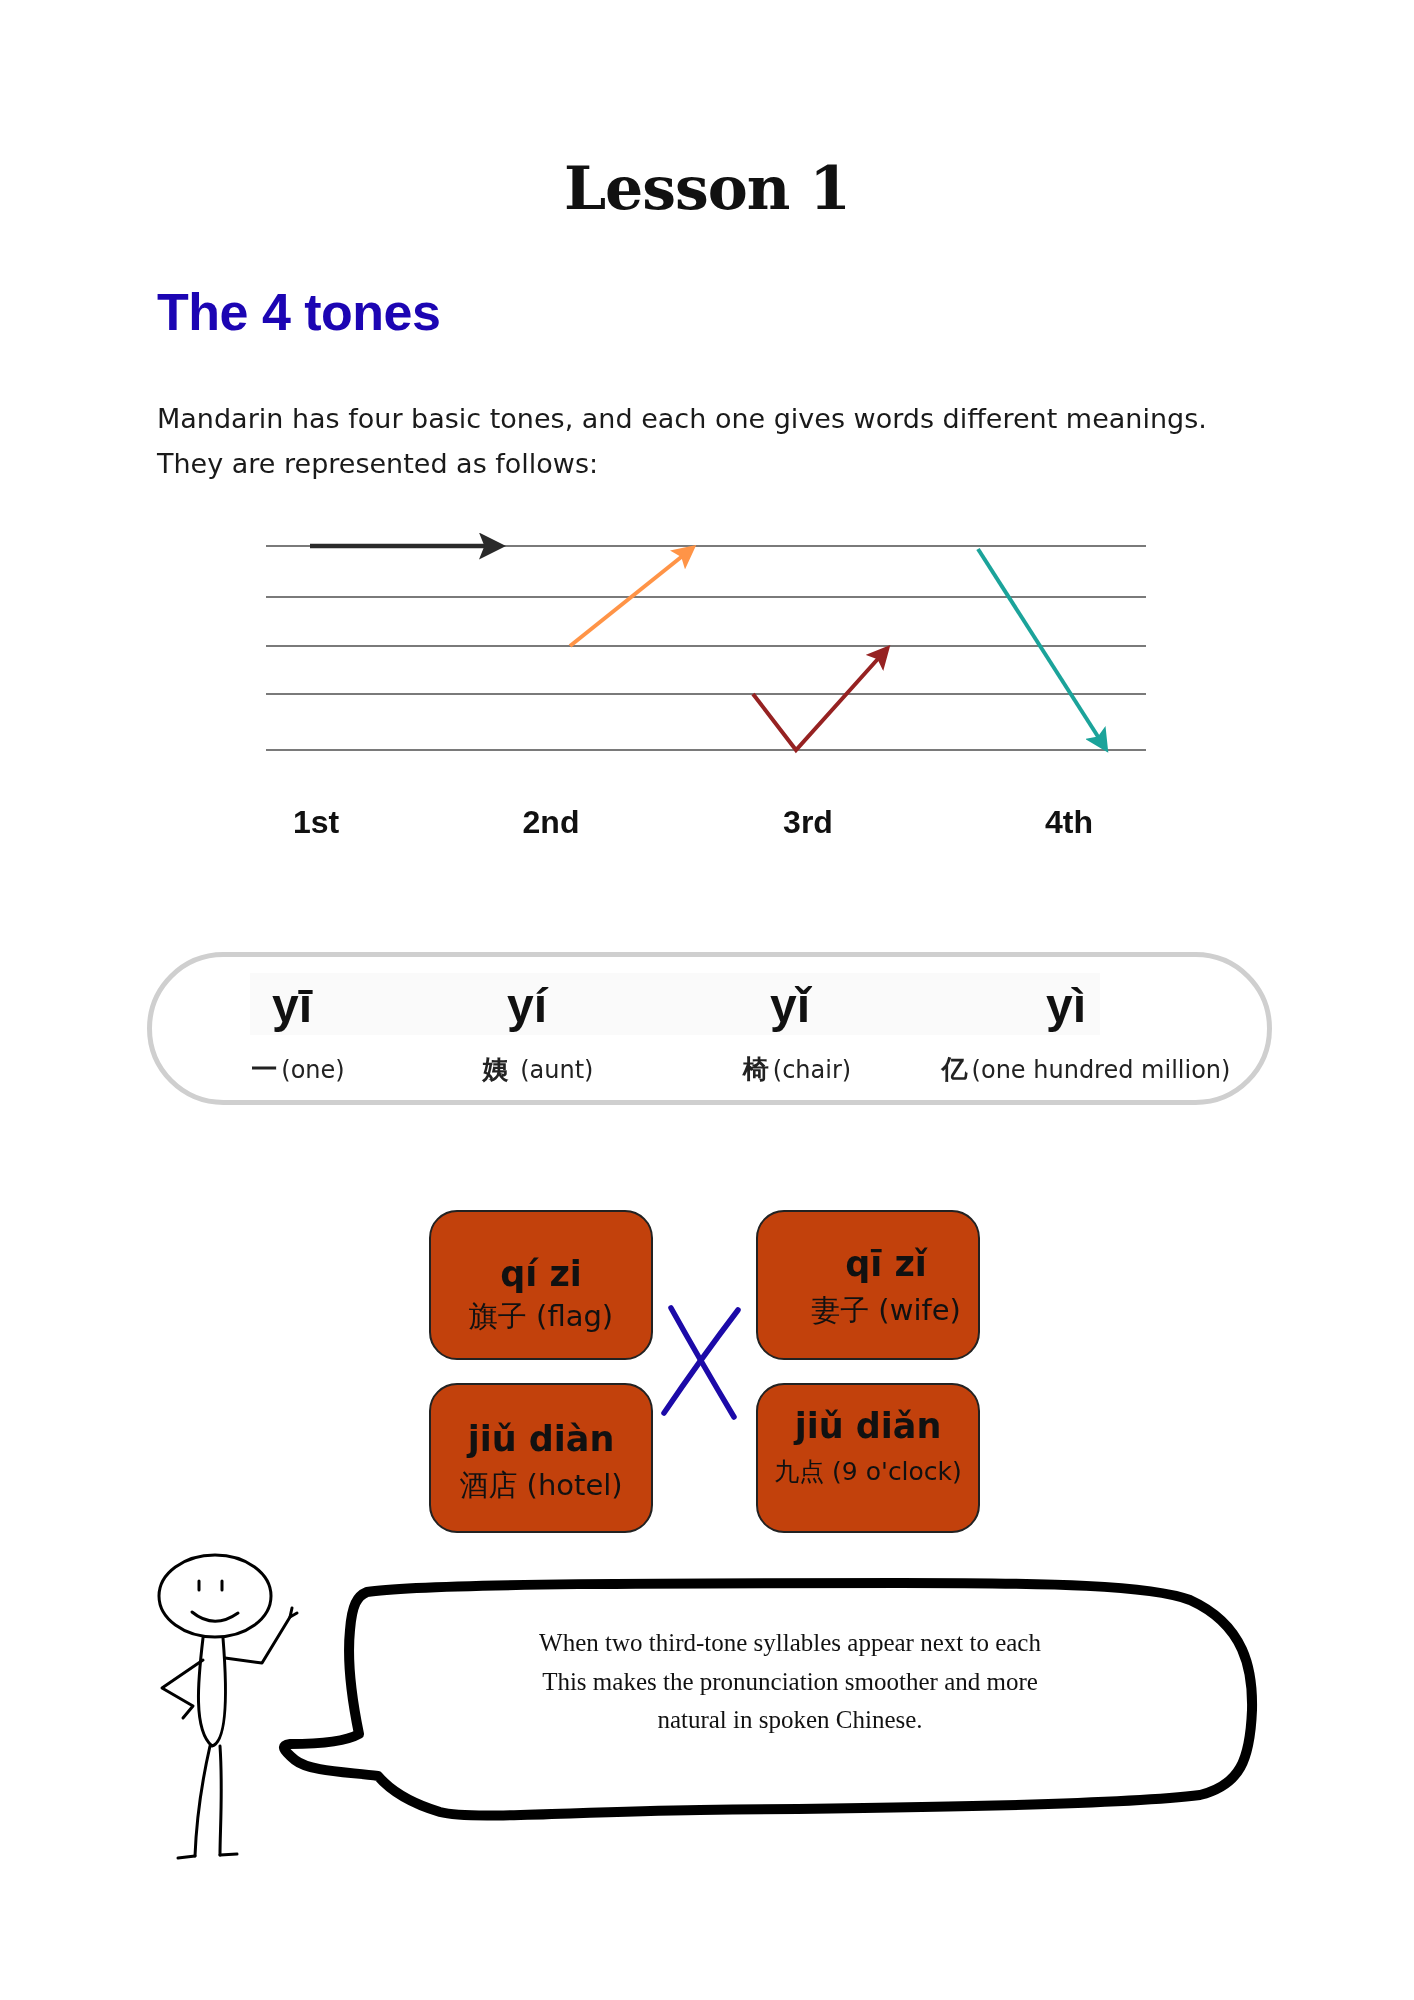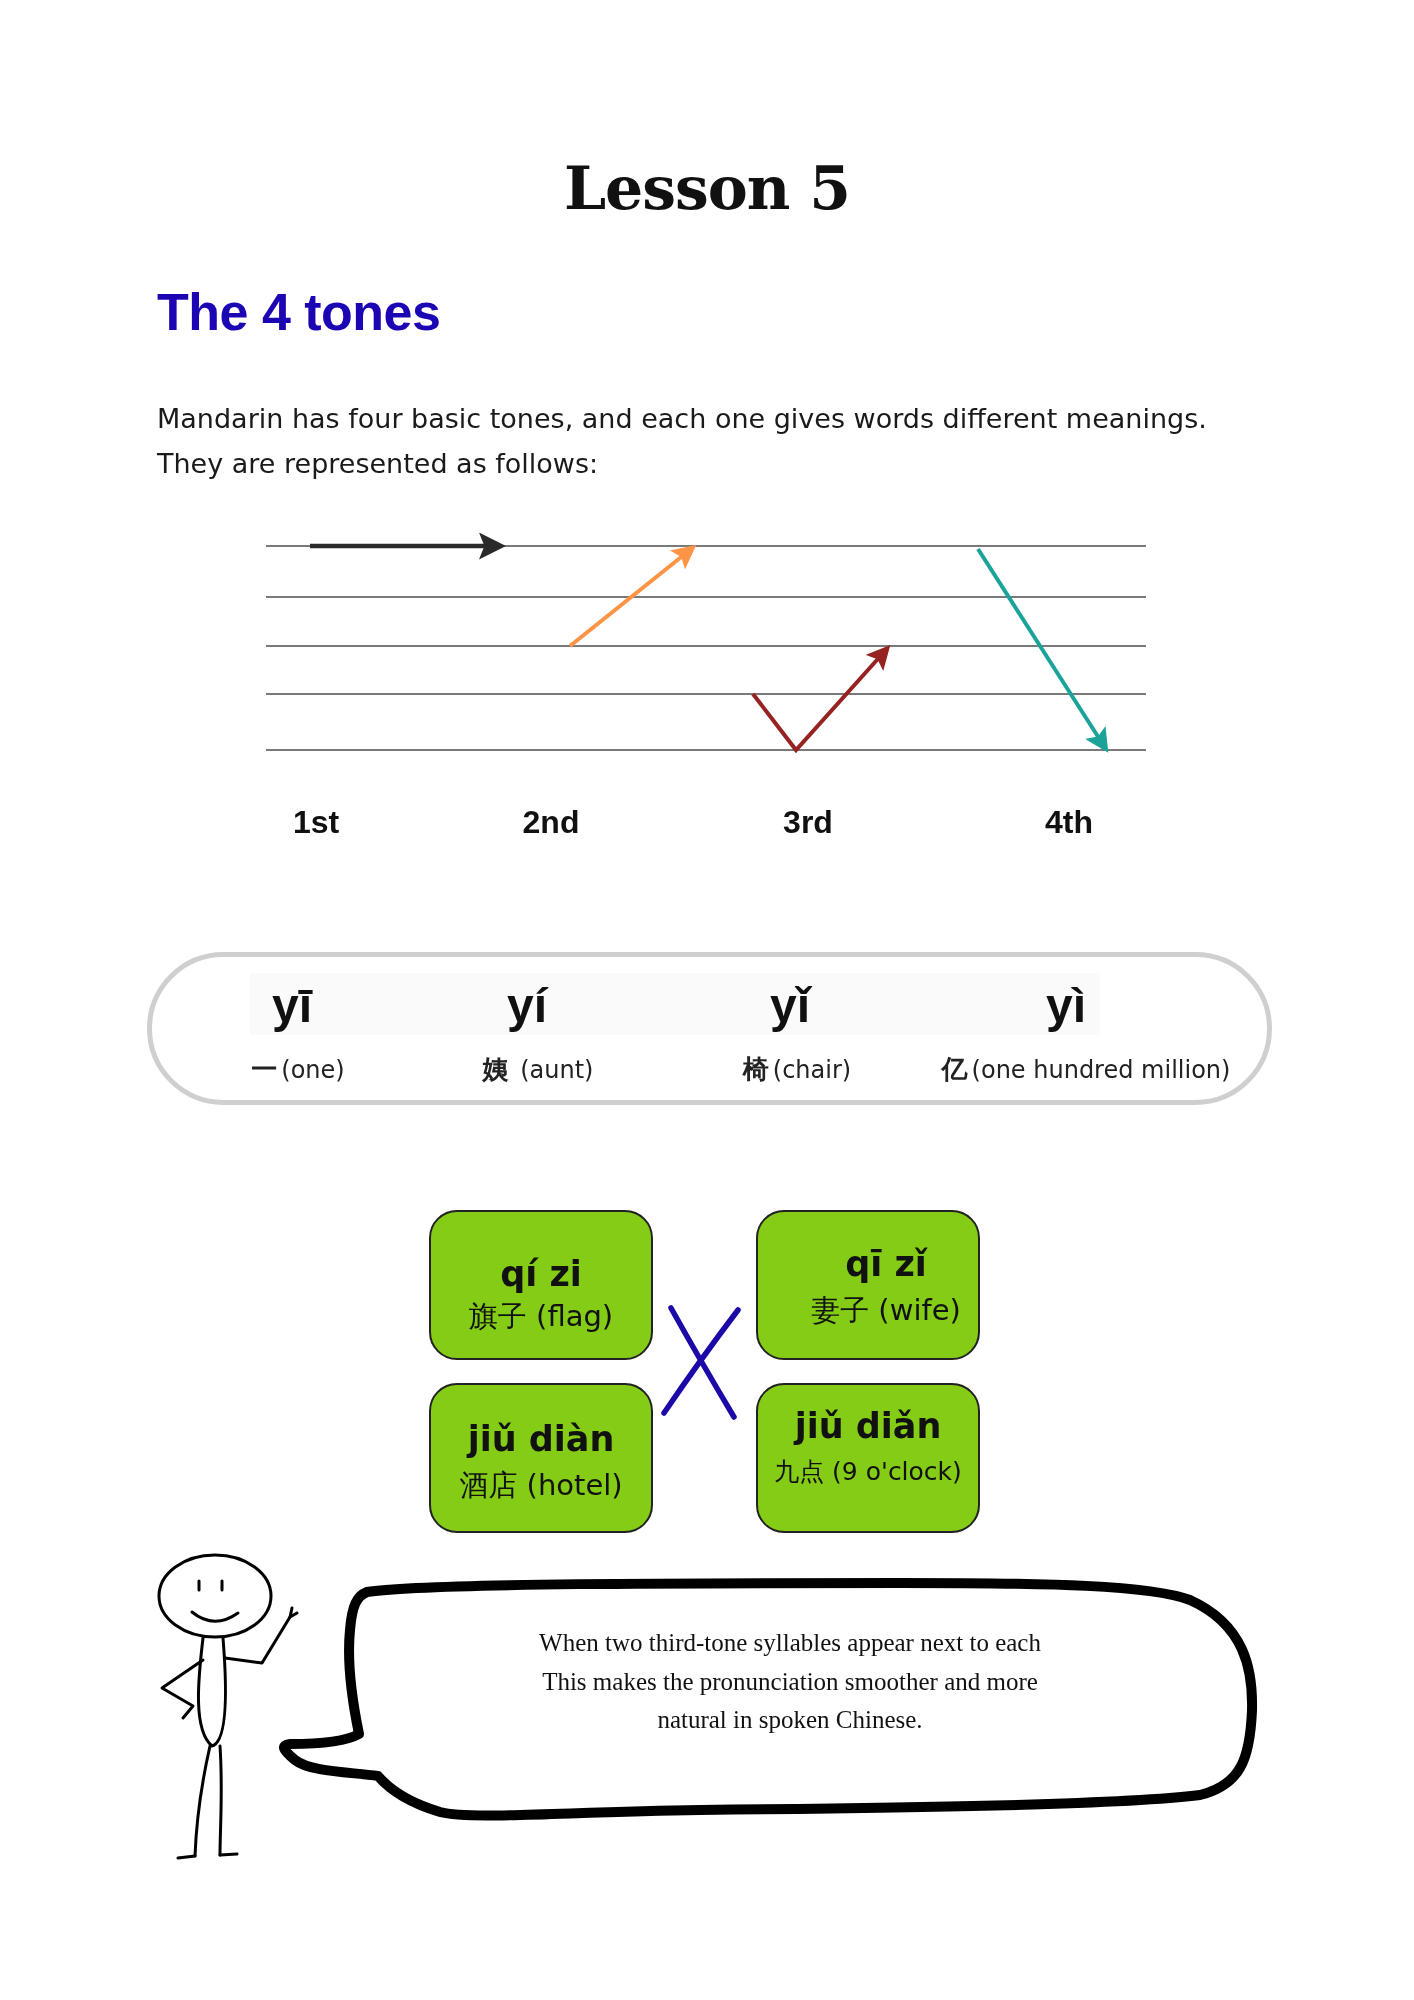--- a/index.html
+++ b/index.html
@@ -39,42 +39,42 @@
     font-family: "Liberation Sans", sans-serif; font-weight: bold; font-size: 48px; line-height: 60px; color: #111;
   }
   .meaning {
     top: 1052px; white-space: nowrap; text-align: center;
     font-family: "DejaVu Sans", sans-serif; font-size: 24px; line-height: 34px; color: #222;
     transform: translateX(-50%);
   }
   .meaning .hz { font-weight: bold; font-size: 26px; margin-right: 4px; }
 
   .card {
-    width: 224px; height: 150px; border: 2.5px solid #222; border-radius: 28px; background: #84cc16;
+    width: 224px; height: 150px; border: 2.5px solid #222; border-radius: 28px; background: #c2410c;
     box-sizing: border-box; text-align: center;
   }
   .card .py {
     font-family: "DejaVu Sans", sans-serif; font-weight: bold; font-size: 35px; line-height: 44px; color: #111;
     display: block;
   }
   .card .mn {
     font-family: "DejaVu Sans", sans-serif; font-size: 29px; line-height: 40px; color: #111; display: block; white-space: nowrap;
   }
   .card .mn.small { font-size: 25px; }
 
   .bubble-text {
     left: 420px; top: 1624px; width: 740px; text-align: center;
     font-family: Liberation Serif, serif; font-size: 25px; line-height: 38.5px; color: #111;
   }
   .bubble-text div { white-space: nowrap; }
 </style>
 </head>
 <body>
 
-<div class="abs lesson-title">Lesson 5</div>
+<div class="abs lesson-title">Lesson 1</div>
 <div class="abs section-heading">The 4 tones</div>
 
 <div class="abs intro">
   <div>Mandarin has four basic tones, and each one gives words different meanings.</div>
   <div>They are represented as follows:</div>
 </div>
 
 <svg class="abs chart" width="1414" height="800">
   <defs>
     <marker id="ah-black" markerWidth="6" markerHeight="6" refX="4" refY="3" orient="auto" markerUnits="strokeWidth">

